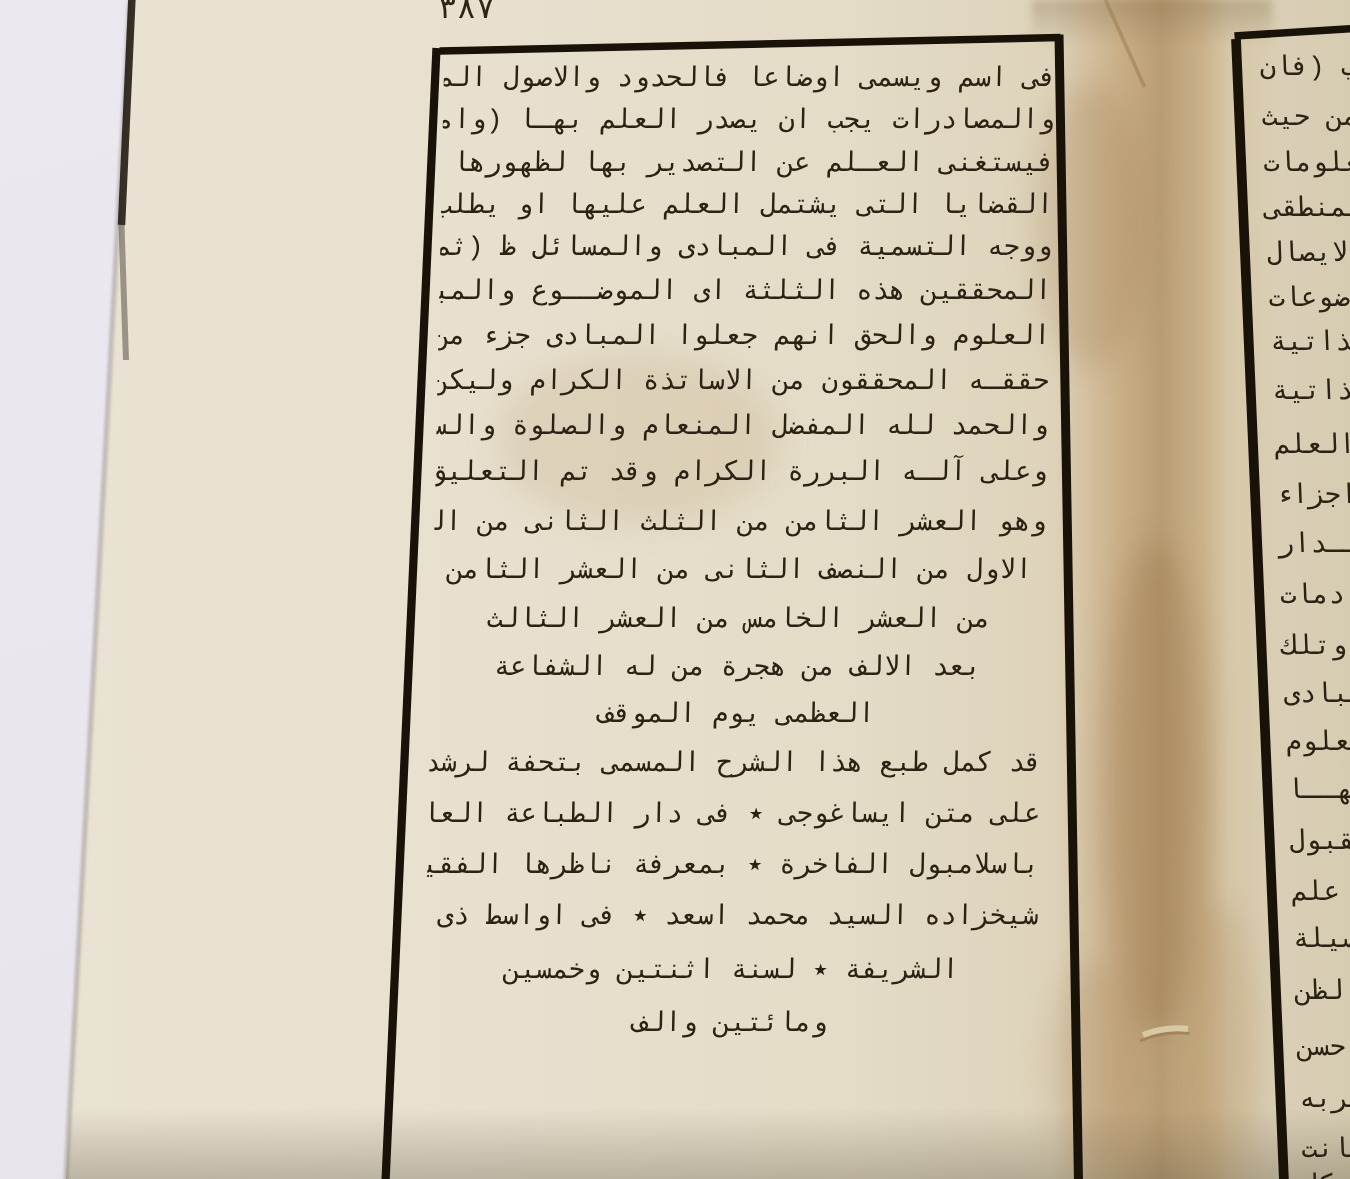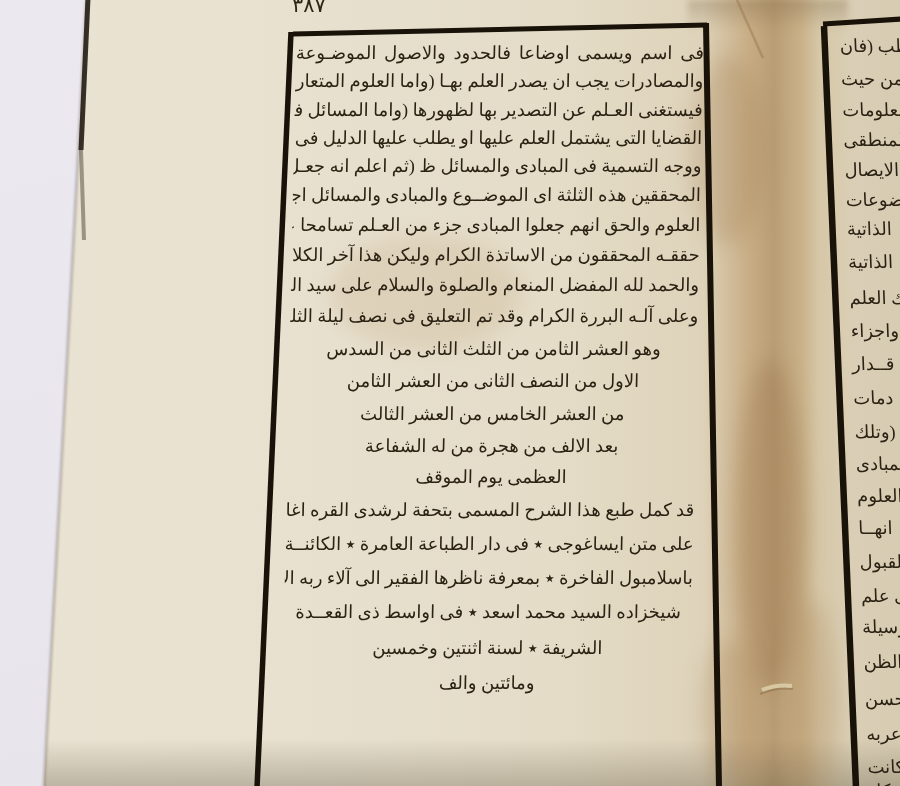--- a/index.html
+++ b/index.html
@@ -1,19 +1,19 @@
 <!DOCTYPE html>
 <html><head>
 <meta charset="utf-8">
 <style>
   html,body{margin:0;padding:0;background:#d8d5dc;}
   .photo{
     position:relative;width:900px;height:786px;overflow:hidden;
     background:linear-gradient(165deg,#ebe8f0 0%,#e9e6ee 55%,#e5e2ea 100%);
-    font-family:Liberation Serif, serif;
+    font-family:Liberation Mono, monospace;
   }
   
   .paper{
     position:absolute;inset:0;
     clip-path:polygon(88px 0,900px 0,900px 786px,44px 786px);
     background:linear-gradient(to right,
       #e9e3d3 0%, #e8e1d0 30%, #e4dcc7 62%, #ded3ba 78%,
       #c9af87 83%, #b99d74 86%, #c9b189 89%, #d6c7a7 91%,
       #dacfb6 95%, #d6ccb2 100%);
   }

